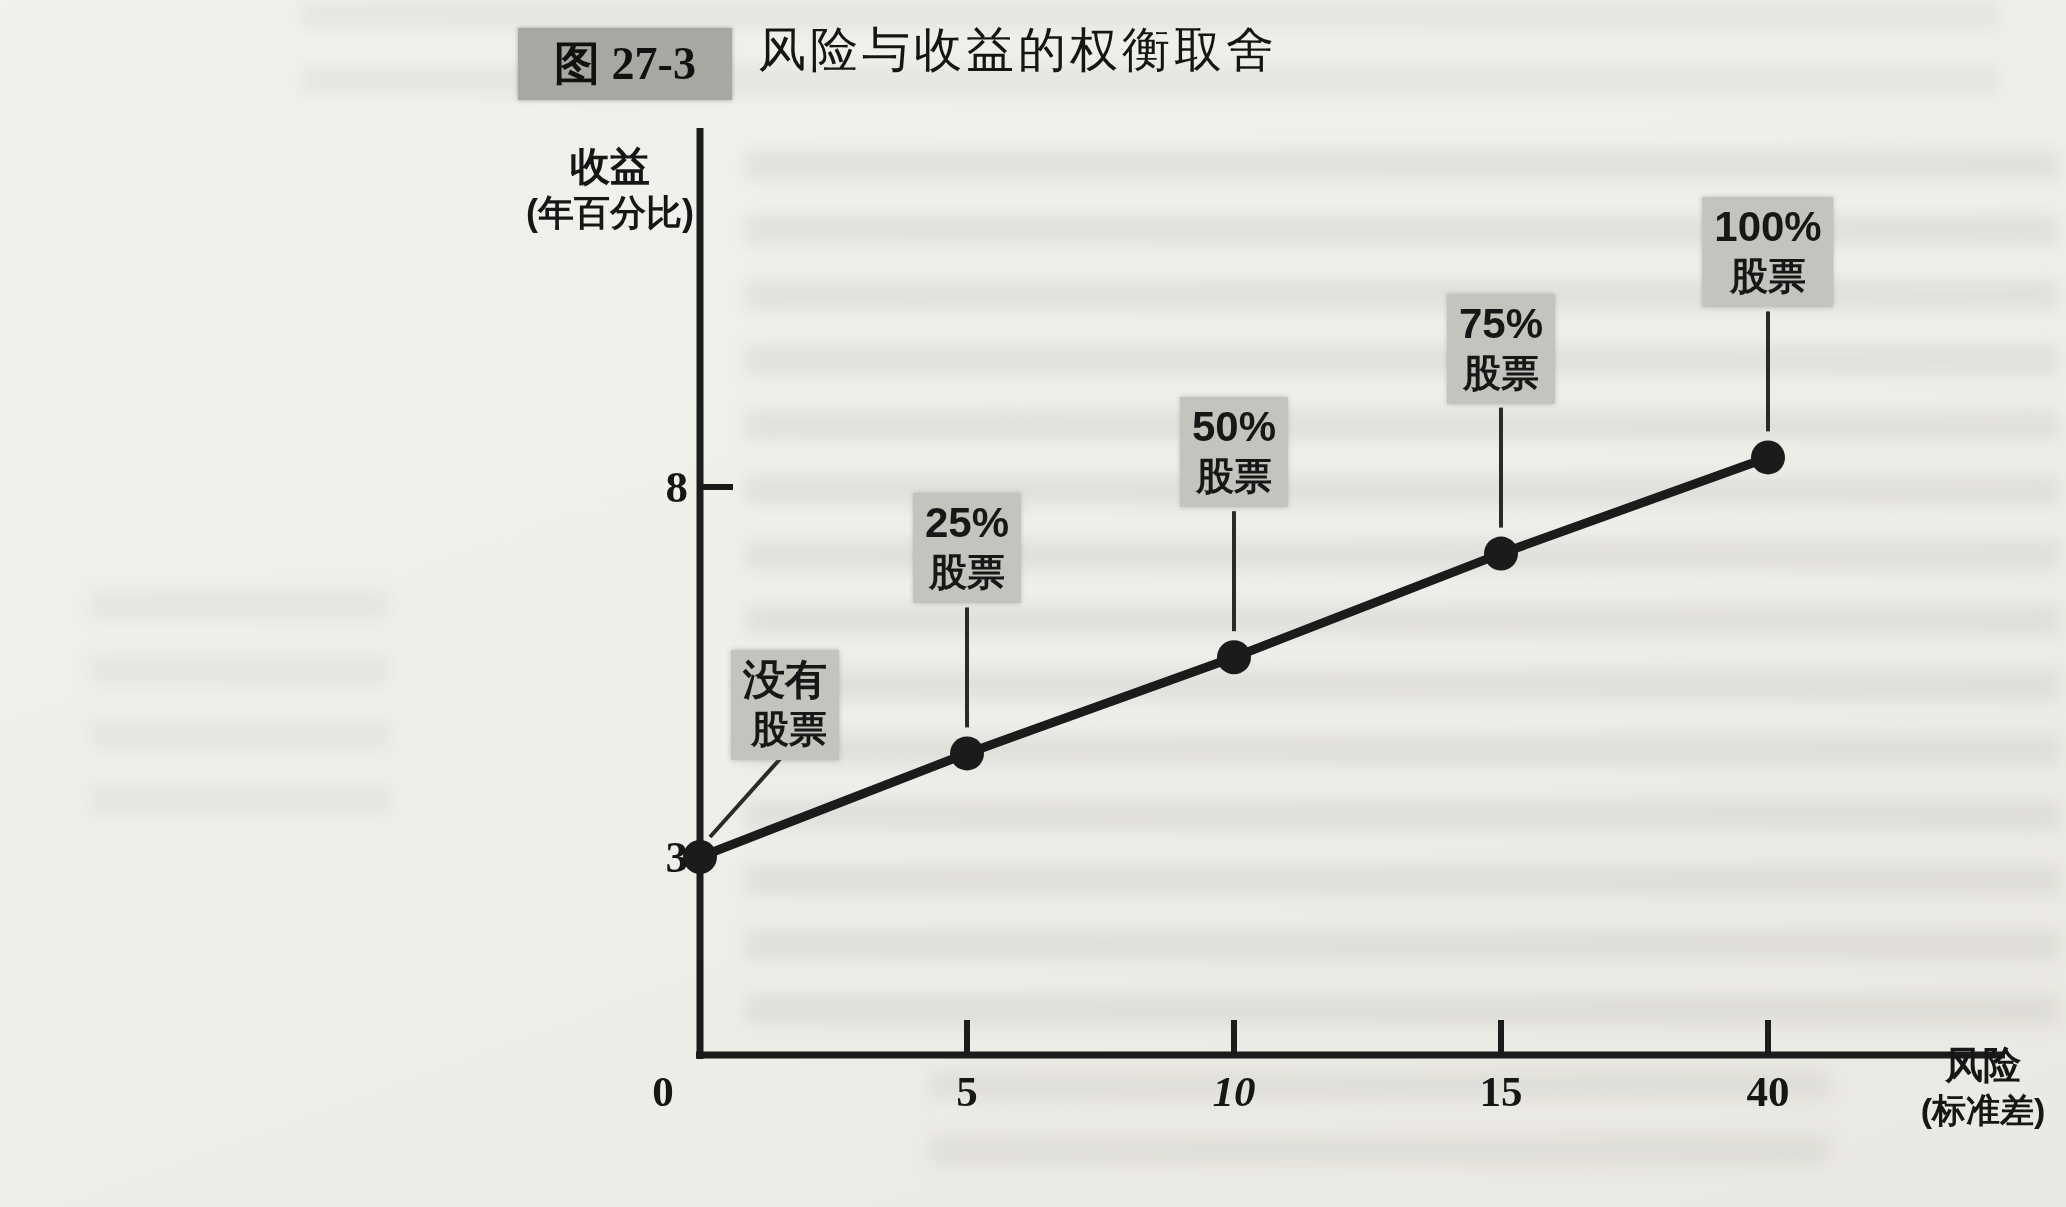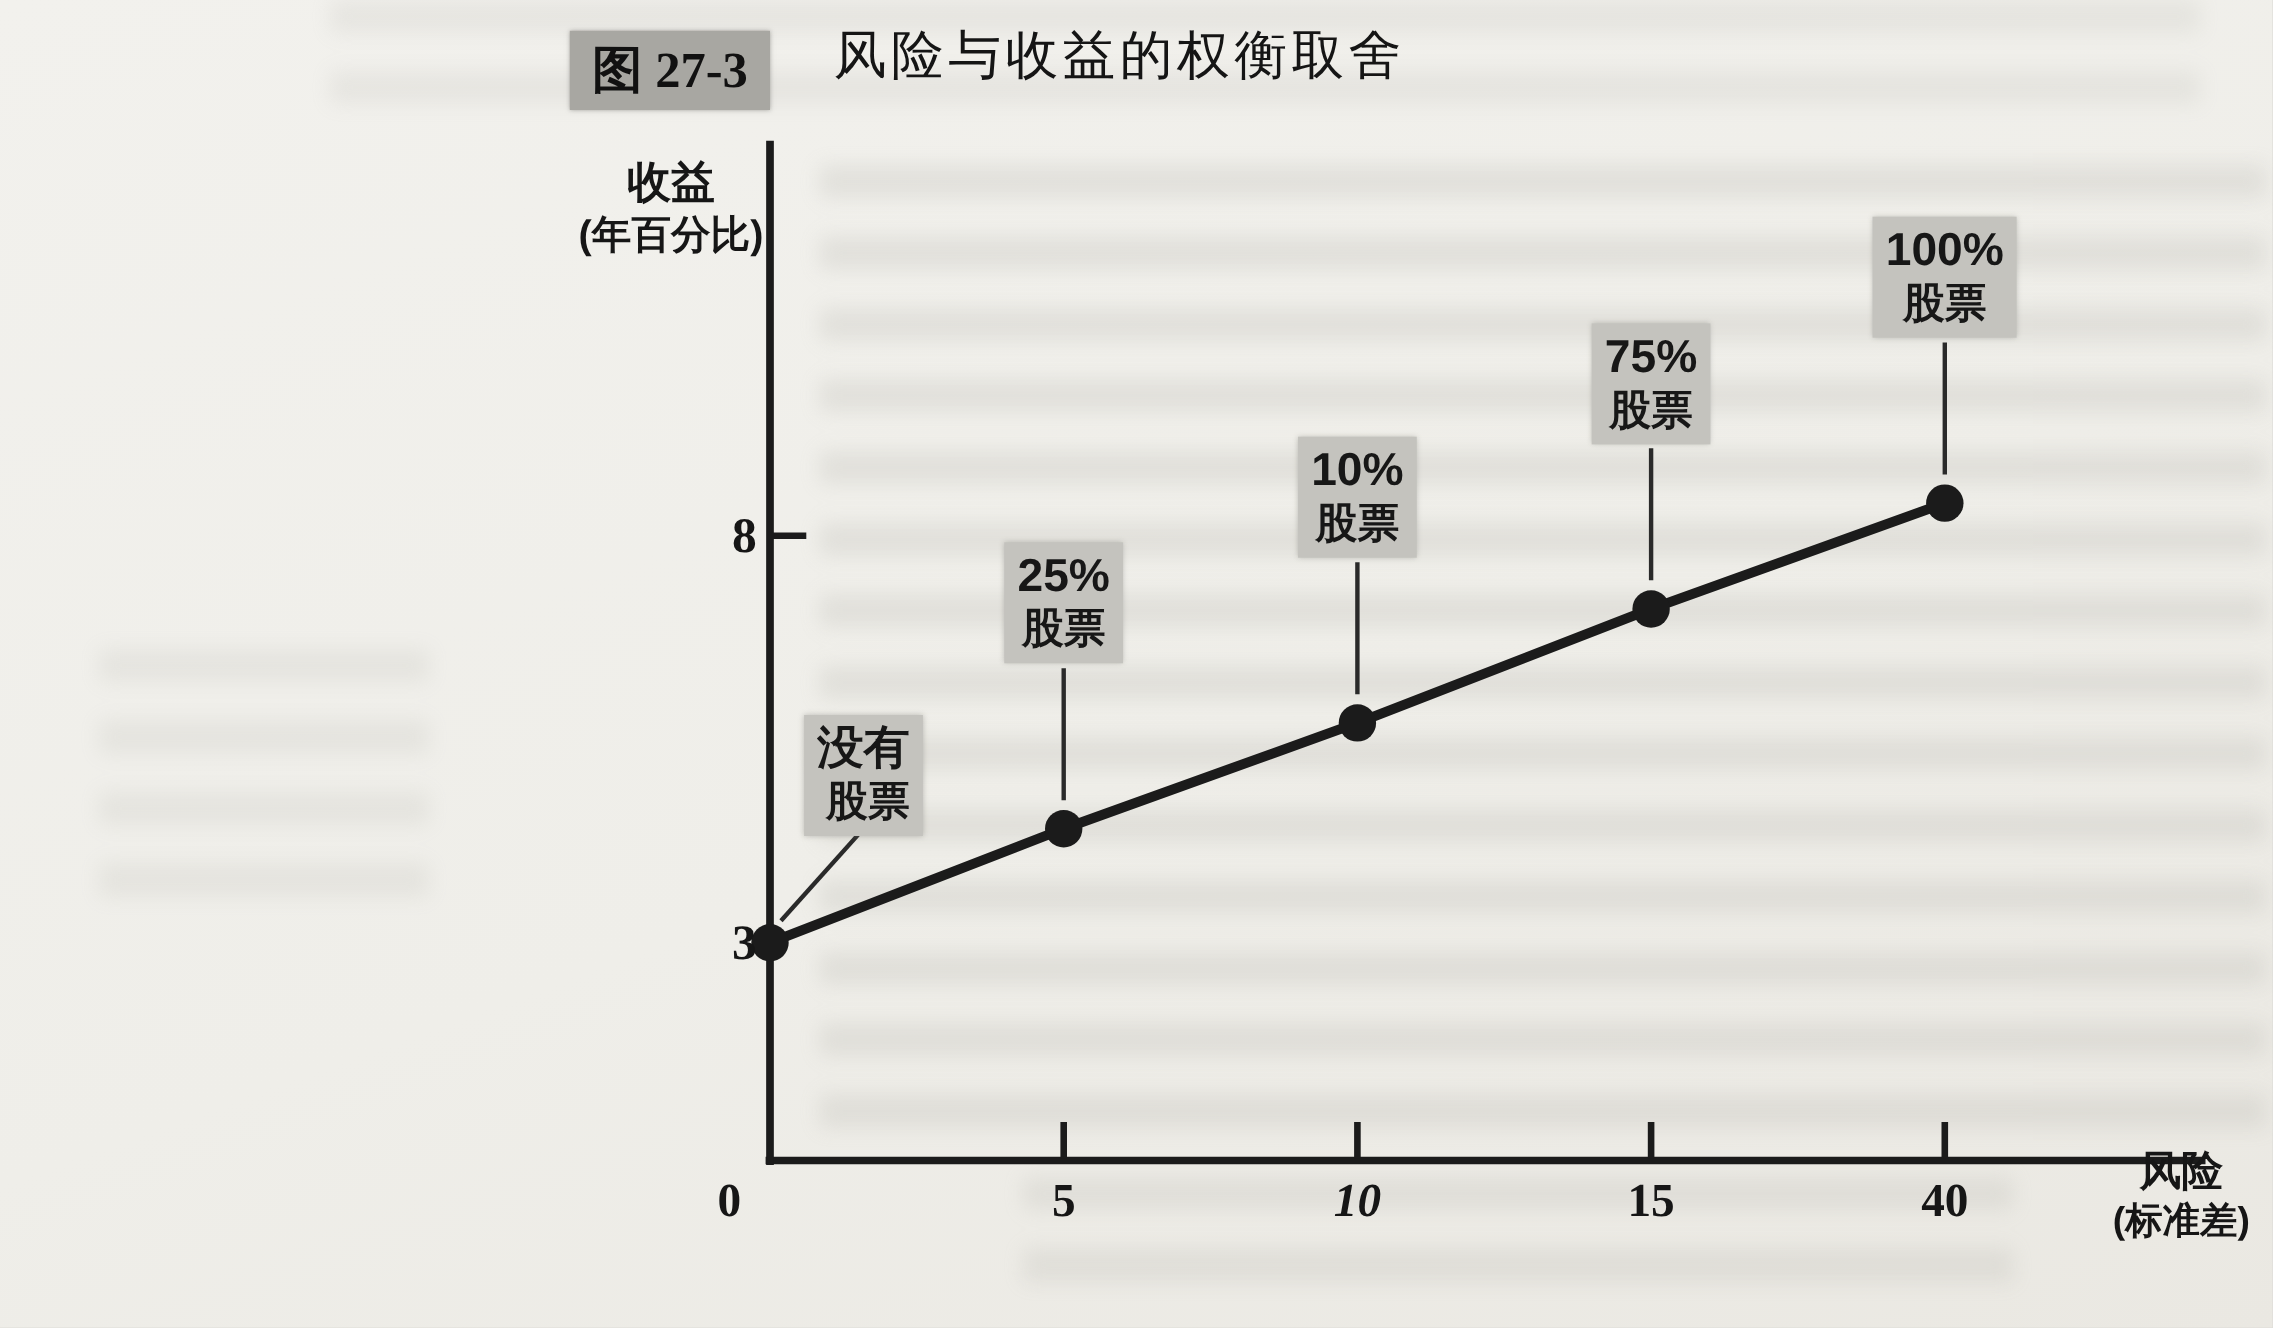--- a/index.html
+++ b/index.html
@@ -20,21 +20,21 @@
     filter:blur(9px);
   }
   .bleed.b1{left:745px;top:150px;width:1315px;height:880px;opacity:.42;}
   .bleed.b2{left:90px;top:590px;width:300px;height:260px;opacity:.30;}
   .bleed.b3{left:930px;top:1070px;width:900px;height:130px;opacity:.38;}
   .bleed.b4{left:300px;top:0px;width:1700px;height:120px;opacity:.30;}
 
   #plot{position:absolute;left:0;top:0;}
 
   .fig-tag{
-    position:absolute;left:518px;top:28px;width:182px;height:72px;
+    position:absolute;left:518px;top:28px;width:214px;height:72px;
     background:#a8a7a2;
     display:flex;align-items:center;justify-content:center;
     font-family:"Liberation Serif","DejaVu Serif",serif;
     font-weight:700;font-size:46px;color:#111;
     box-shadow:0 0 4px rgba(90,90,85,.5);
   }
   .fig-title{
     position:absolute;left:758px;top:18px;
     font-size:48px;font-weight:400;letter-spacing:4px;color:#151515;
   }
@@ -135,21 +135,21 @@
 
   <div class="pt-label" style="left: 785px; top: 650px; text-align: right;">
     <span class="l1">没有</span>
     <span class="l2">股票</span>
   </div>
   <div class="pt-label" style="left: 967px; top: 493.4px;">
     <span class="l1">25%</span>
     <span class="l2">股票</span>
   </div>
   <div class="pt-label" style="left: 1234px; top: 397.2px;">
-    <span class="l1">10%</span>
+    <span class="l1">50%</span>
     <span class="l2">股票</span>
   </div>
   <div class="pt-label" style="left: 1501px; top: 293.6px;">
     <span class="l1">75%</span>
     <span class="l2">股票</span>
   </div>
   <div class="pt-label" style="left: 1768px; top: 197.4px;">
     <span class="l1">100%</span>
     <span class="l2">股票</span>
   </div>

